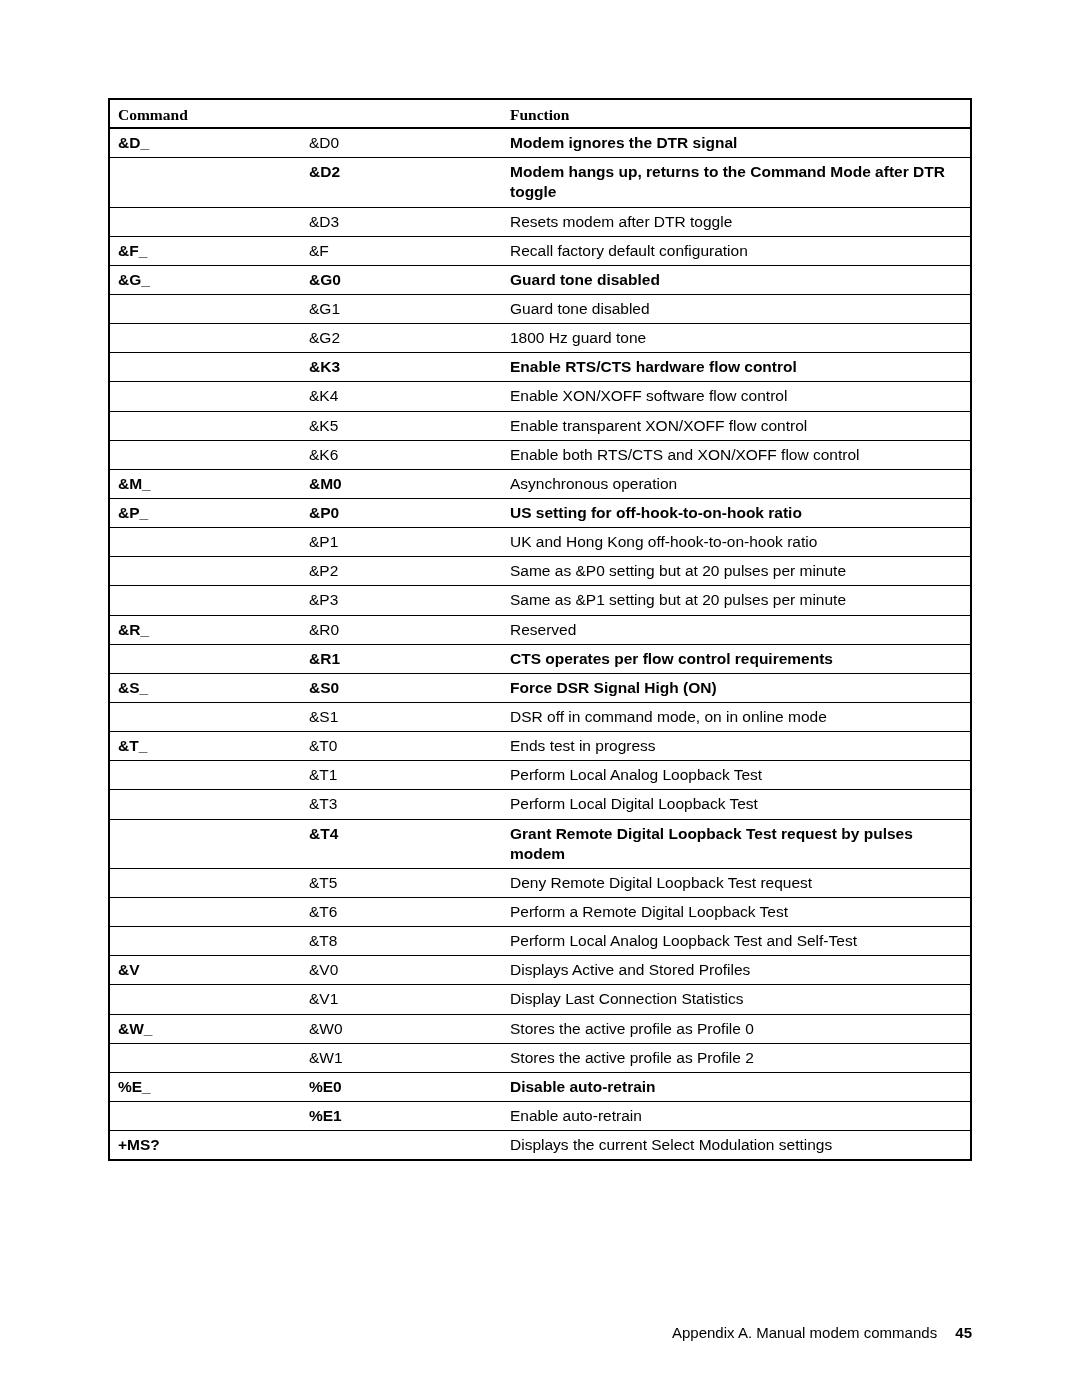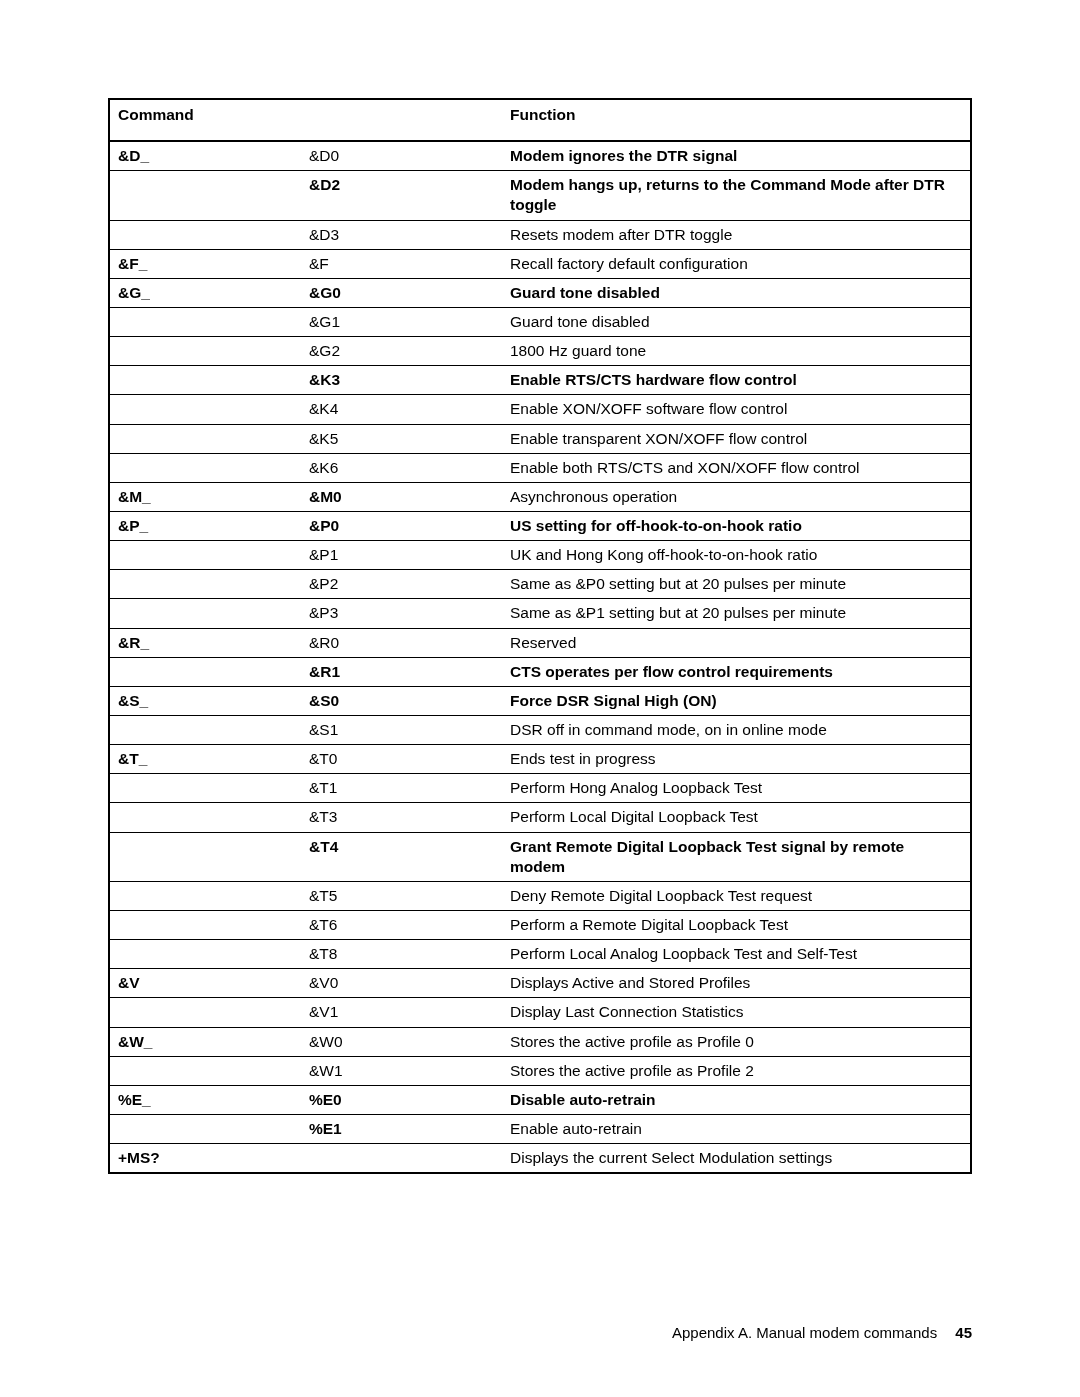--- a/index.html
+++ b/index.html
@@ -36,21 +36,22 @@
     vertical-align: top;
     line-height: 1.3;
   }
   .col1 { width: 175px; }
   .col2 { width: 185px; margin-top: 25px; }
   .col3 { }
   .bold { font-weight: bold; }
   .header-row td {
     border-bottom: 2px solid #000;
     padding-top: 5px;
-    padding-bottom: 15px;
+    padding-bottom: 2px;
+    font-family: Liberation Serif, serif;
   }
   .footer {
     position: absolute;
     bottom: 56px;
     right: 108px;
     font-size: 15px;
     color: #000;
   }
   .footer .page-num {
     font-weight: bold;
@@ -169,31 +170,31 @@
           <td class="col3">DSR off in command mode, on in online mode</td>
         </tr>
         <tr>
           <td class="col1 bold">&amp;T_</td>
           <td class="col2">&amp;T0</td>
           <td class="col3">Ends test in progress</td>
         </tr>
         <tr>
           <td class="col1"></td>
           <td class="col2">&amp;T1</td>
-          <td class="col3">Perform Hong Analog Loopback Test</td>
+          <td class="col3">Perform Local Analog Loopback Test</td>
         </tr>
         <tr>
           <td class="col1"></td>
           <td class="col2">&amp;T3</td>
           <td class="col3">Perform Local Digital Loopback Test</td>
         </tr>
         <tr>
           <td class="col1"></td>
           <td class="col2 bold">&amp;T4</td>
-          <td class="col3 bold">Grant Remote Digital Loopback Test signal by remote modem</td>
+          <td class="col3 bold">Grant Remote Digital Loopback Test request by pulses modem</td>
         </tr>
         <tr>
           <td class="col1"></td>
           <td class="col2">&amp;T5</td>
           <td class="col3">Deny Remote Digital Loopback Test request</td>
         </tr>
         <tr>
           <td class="col1"></td>
           <td class="col2">&amp;T6</td>
           <td class="col3">Perform a Remote Digital Loopback Test</td>

